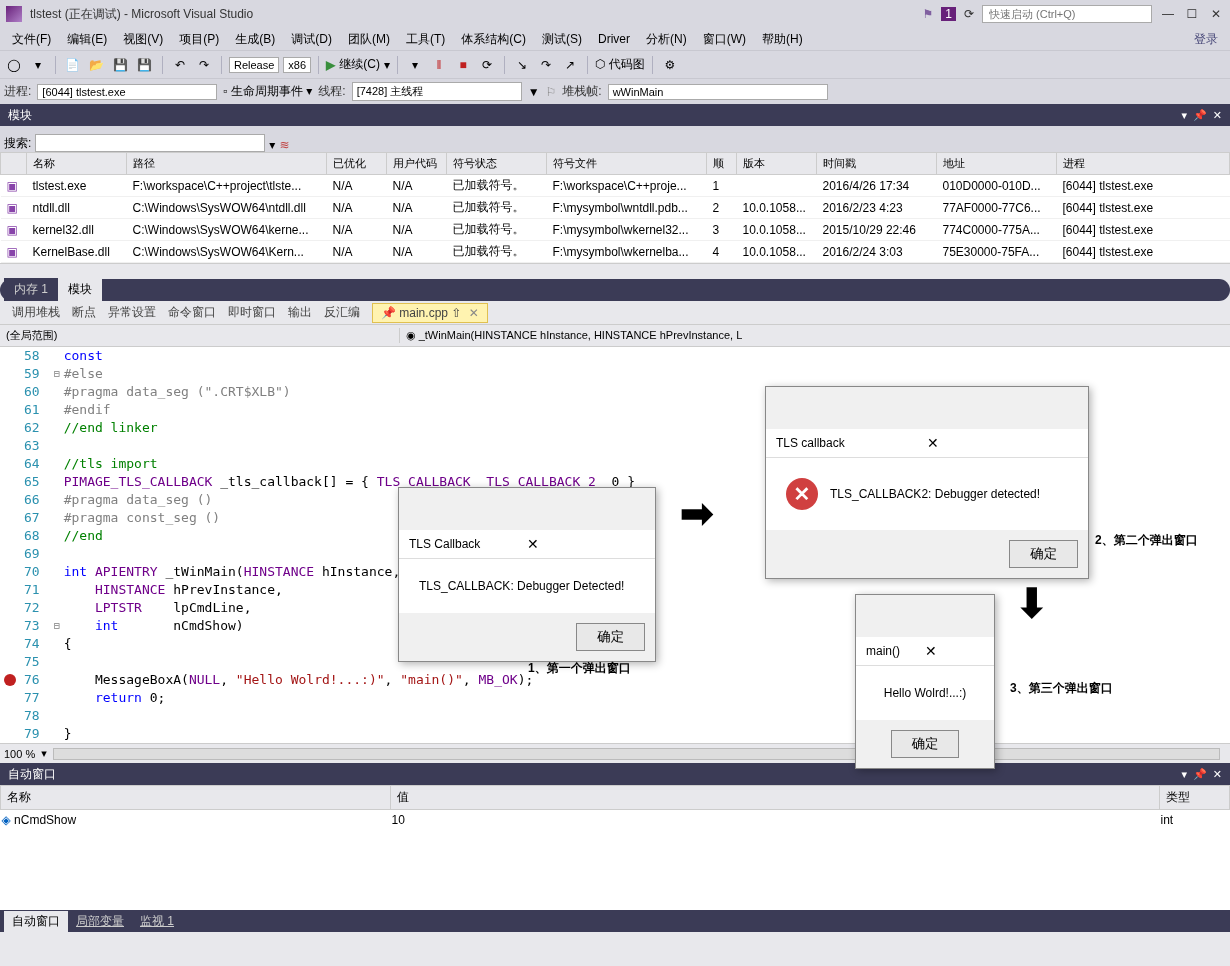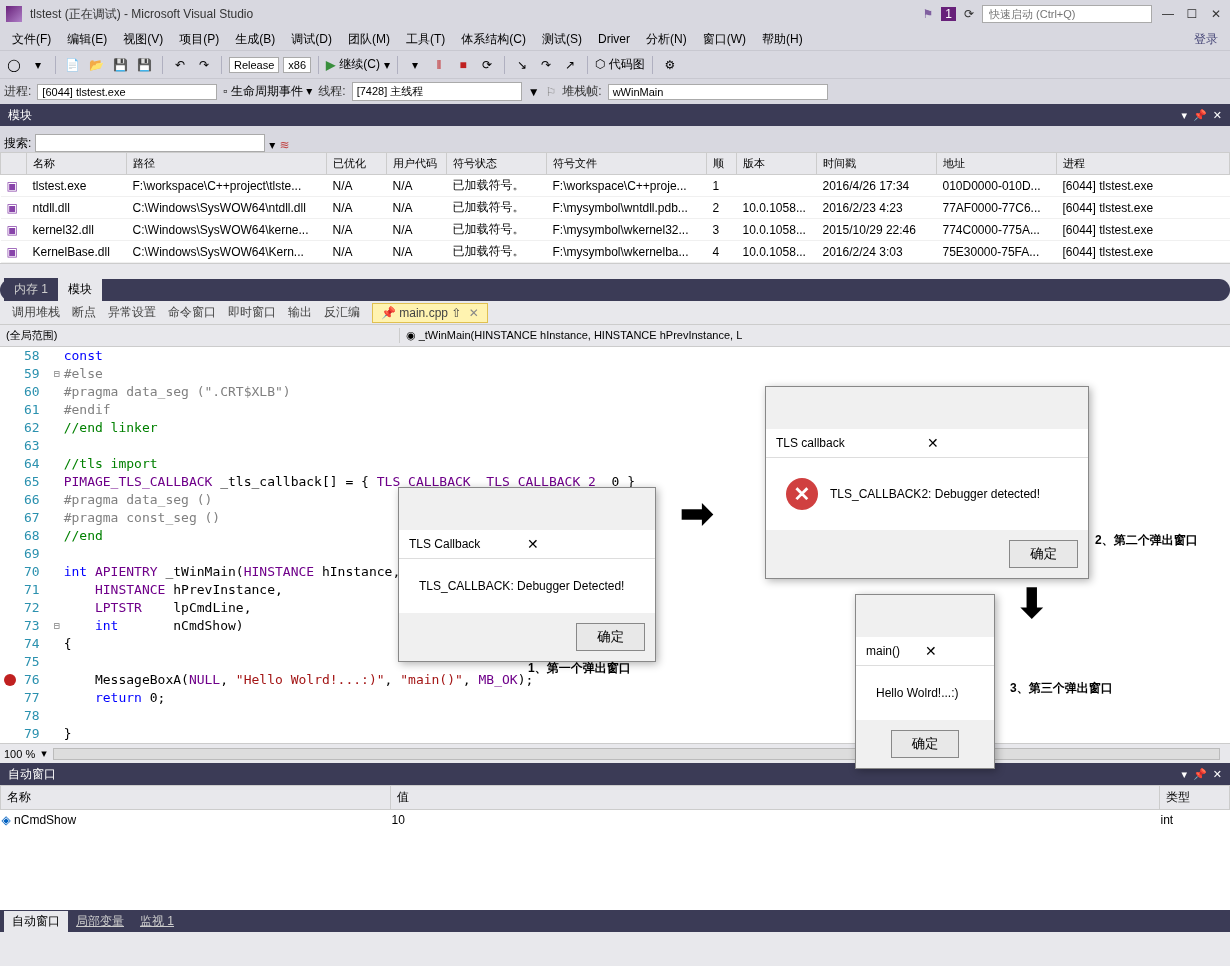--- a/index.html
+++ b/index.html
@@ -460,21 +460,21 @@
       <span>TLS_CALLBACK2: Debugger detected!</span>
     </div>
   <div class="dlg-footer"><button>确定</button></div>
 </div>
 
 <div class="dialog" style="left:855px;top:594px;width:140px">
   <div class="dlg-title">
       <span>main()</span>
       <span class="dlg-close">✕</span>
     </div>
-  <div class="dlg-body" style="">
+  <div class="dlg-body" style="justify-content:center">
       <span>Hello Wolrd!...:)</span>
     </div>
   <div class="dlg-footer" style="text-align:center"><button>确定</button></div>
 </div>
 
 <div class="anno" style="left:528px;top:660px">1、第一个弹出窗口</div>
 <div class="anno" style="left:1095px;top:532px">2、第二个弹出窗口</div>
 <div class="anno" style="left:1010px;top:680px">3、第三个弹出窗口</div>
 <div class="arrow" style="left:680px;top:490px">➡</div>
 <div class="arrow" style="left:1015px;top:580px">⬇</div>

